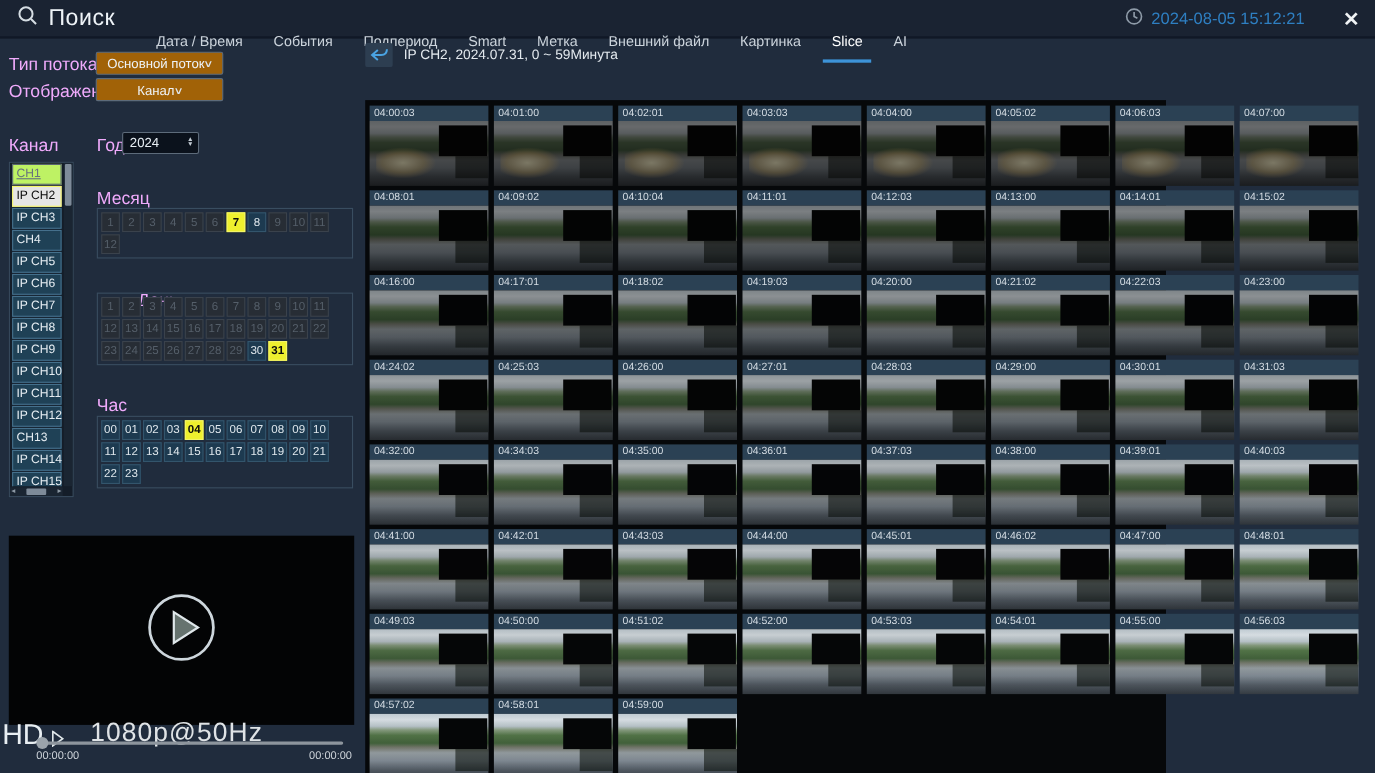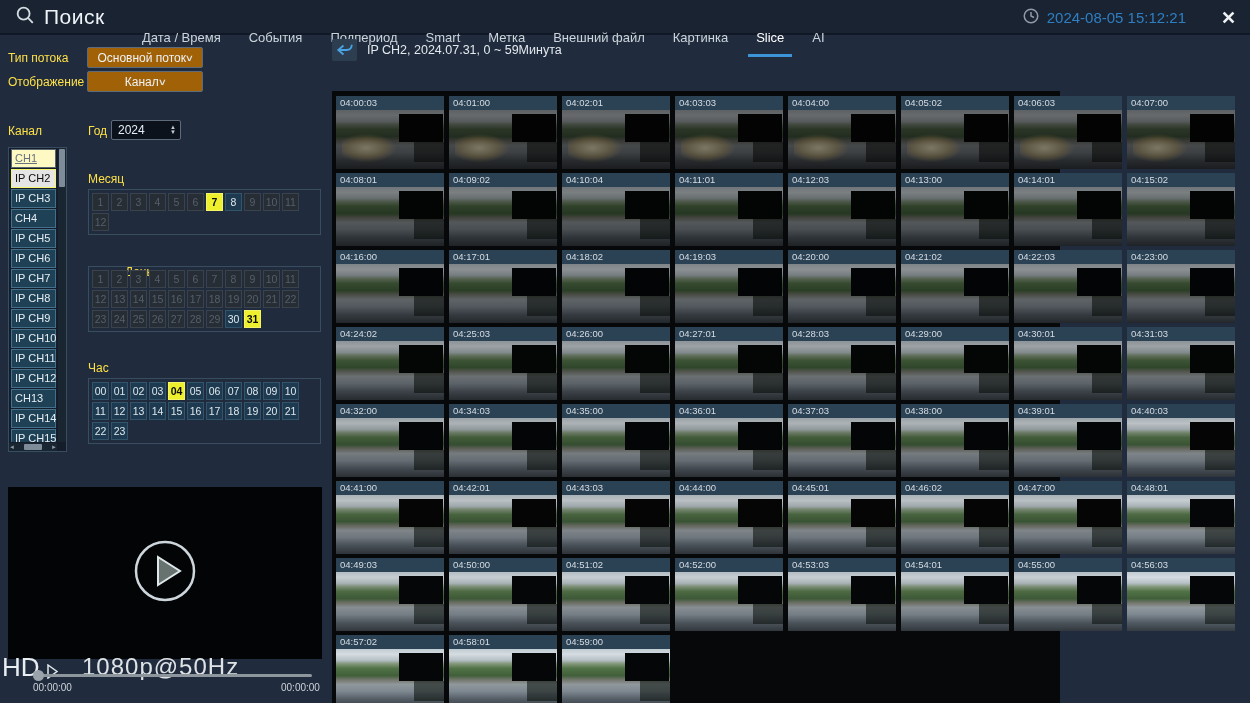--- a/index.html
+++ b/index.html
@@ -16,36 +16,36 @@
     color:#ccd4dc; cursor:default; position:relative; }
   .tab.active { color:#ffffff; }
   .tab.active::after { content:""; position:absolute; left:6px; right:6px; bottom:-2px;
     height:3px; background:#3d93d8; }
   .clock-wrap { position:absolute; right:64px; top:0; height:35px; display:flex; align-items:center; gap:7px; }
   .clock-time { font-size:15px; color:#2e7fc2; }
   .close-x { position:absolute; right:14px; top:0; height:35px; display:flex; align-items:center;
     font-size:18px; color:#f0f3f5; font-weight:bold; }
 
   
-  .lbl { position:absolute; font-size:12px; color:#fde047; }
+  .lbl { position:absolute; font-size:16px; color:#f0abfc; }
   .dropdown { position:absolute; width:116px; height:21px; background:#a16207;
     border:1px solid #5d6b7a; border-radius:2px; display:flex; align-items:center;
     justify-content:center; padding:0 6px; font-size:12px; color:#eef2f6; }
   .dd-chevron { font-size:9px; color:#dfe6ec; transform:scaleX(1.4); }
   .spinner { position:absolute; left:111px; top:120px; width:70px; height:20px; background:#0b121c;
     border:1px solid #5d6b7a; border-radius:2px; display:flex; align-items:center;
     justify-content:space-between; padding:0 4px 0 6px; font-size:12px; }
   .spin-arrows { display:flex; flex-direction:column; line-height:5px; font-size:6px; color:#c5ced6; }
 
   .channel-list { position:absolute; left:8px; top:147px; width:59px; height:305px;
     border:1px solid #394d60; background:#141d29; overflow:hidden; }
   .ch-items { position:absolute; left:0; top:0; right:9px; bottom:9px; overflow:hidden; }
   .ch { height:19px; margin:1px 1px 1px 2px; background:#1f4156; border:1px solid #45708c;
     color:#e6edf2; font-size:11px; line-height:17px; padding-left:3px; white-space:nowrap; }
-  .ch.disabled { background:#fef9c3; border-color:#596471; color:#67727e;text-decoration:underline; }
+  .ch.disabled { background:#bef264; border-color:#596471; color:#67727e;text-decoration:underline; }
   .ch.selected { background:#e5e5e5; border-color:#f6f66a; color:#0b0b0b; }
   .vscroll { position:absolute; right:0; top:0; width:8px; bottom:9px; background:#1a2532; }
   .vscroll .thumb-v { position:absolute; top:1px; left:1px; width:6px; height:38px; background:#7e8b99; border-radius:1px; }
   .hscroll { position:absolute; left:0; right:9px; bottom:0; height:8px; background:#1a2532;
     display:flex; align-items:center; justify-content:space-between; font-size:6px; color:#8d99a5; }
   .hscroll .thumb-h { height:6px; width:18px; background:#7e8b99; border-radius:1px; }
 
   .numgrid { position:absolute; border:1px solid #394d60; padding:3px; display:flex;
     flex-wrap:wrap; gap:2px; width:233px; }
   .cell { width:17px; height:18px; font-size:10.5px; display:flex; align-items:center;

